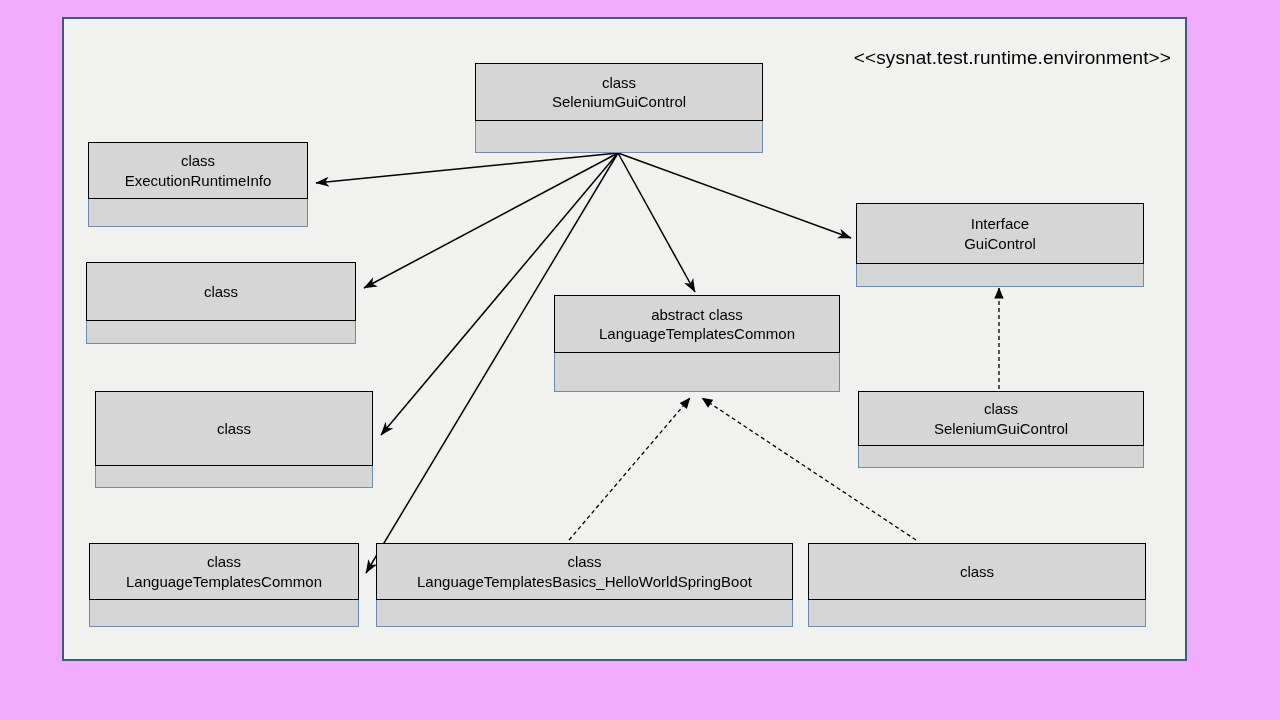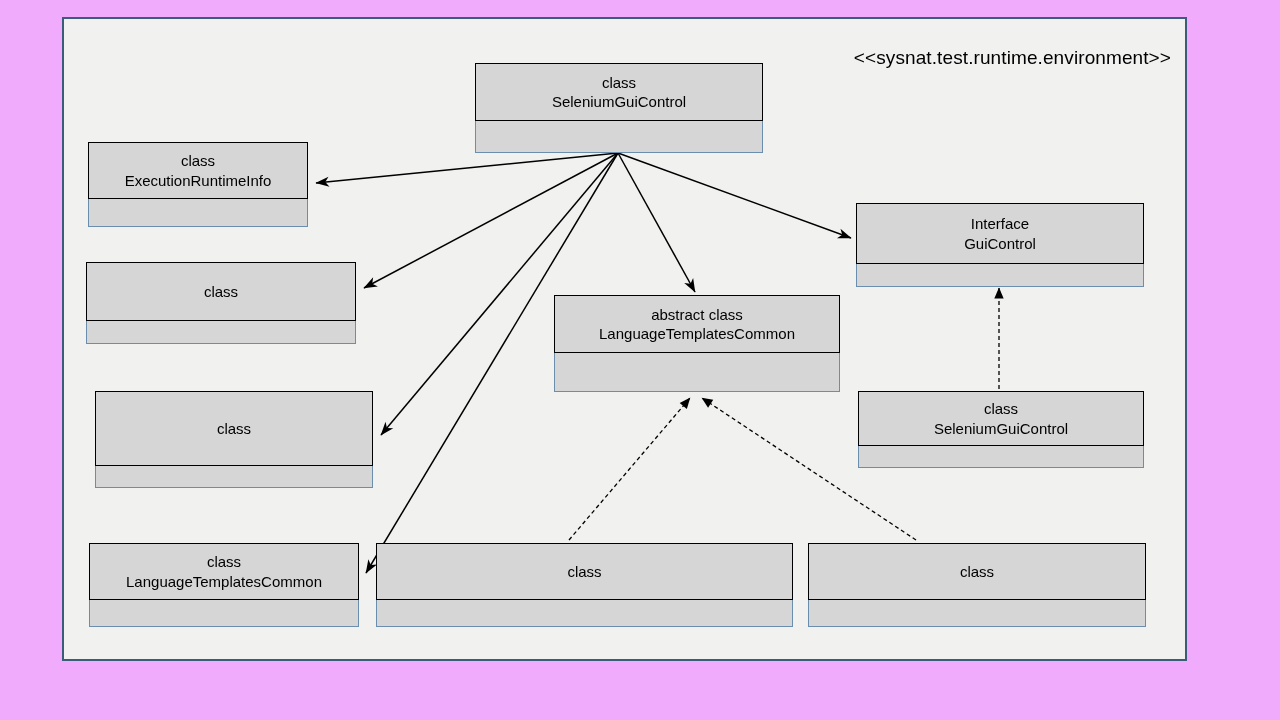--- a/index.html
+++ b/index.html
@@ -151,20 +151,21 @@
     <div class="uml-head" style="height: 57px; background: rgb(214, 214, 214); border-color: rgb(0, 0, 0);">
       <span class="uml-stereotype">class</span>
       <span class="uml-name">LanguageTemplatesCommon</span>
     </div>
     <div class="uml-body" style="height: 27px; background: rgb(214, 214, 214); border-color: rgb(107, 142, 174);"></div>
   </div>
 
   <div class="uml-box" style="left: 376px; top: 543px; width: 417px;">
     <div class="uml-head" style="height: 57px; background: rgb(214, 214, 214); border-color: rgb(0, 0, 0);">
       <span class="uml-stereotype">class</span>
+      <span class="uml-name">LanguageTemplatesBasics_HelloWorldSpringBoot</span>
     </div>
     <div class="uml-body" style="height: 27px; background: rgb(214, 214, 214); border-color: rgb(107, 142, 174);"></div>
   </div>
 
   <div class="uml-box" style="left: 808px; top: 543px; width: 338px;">
     <div class="uml-head" style="height: 57px; background: rgb(214, 214, 214); border-color: rgb(0, 0, 0);">
       <span class="uml-stereotype">class</span>
     </div>
     <div class="uml-body" style="height: 27px; background: rgb(214, 214, 214); border-color: rgb(107, 142, 174);"></div>
   </div>

